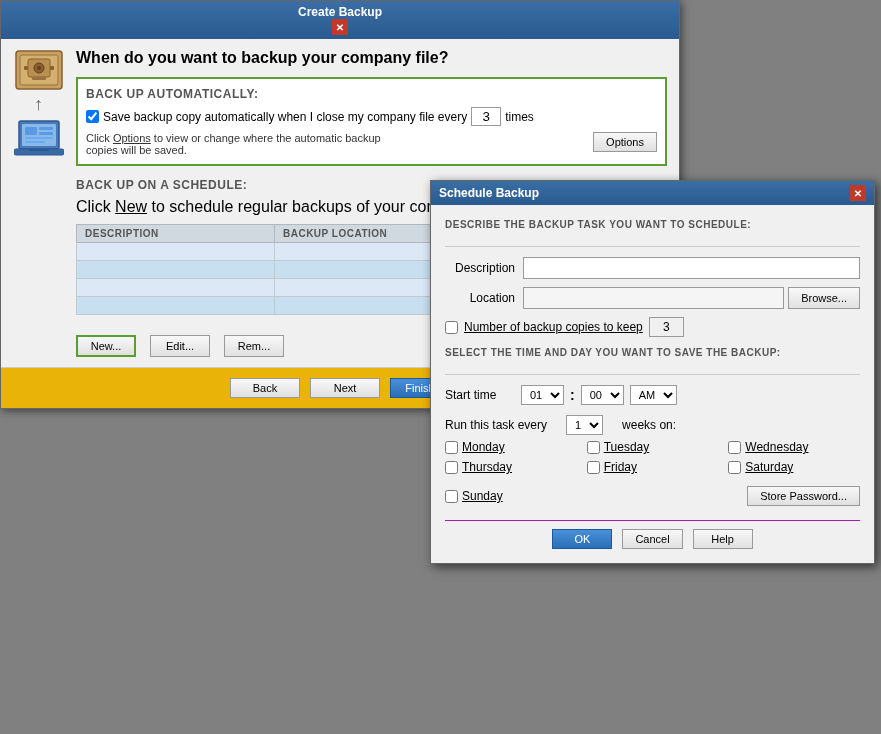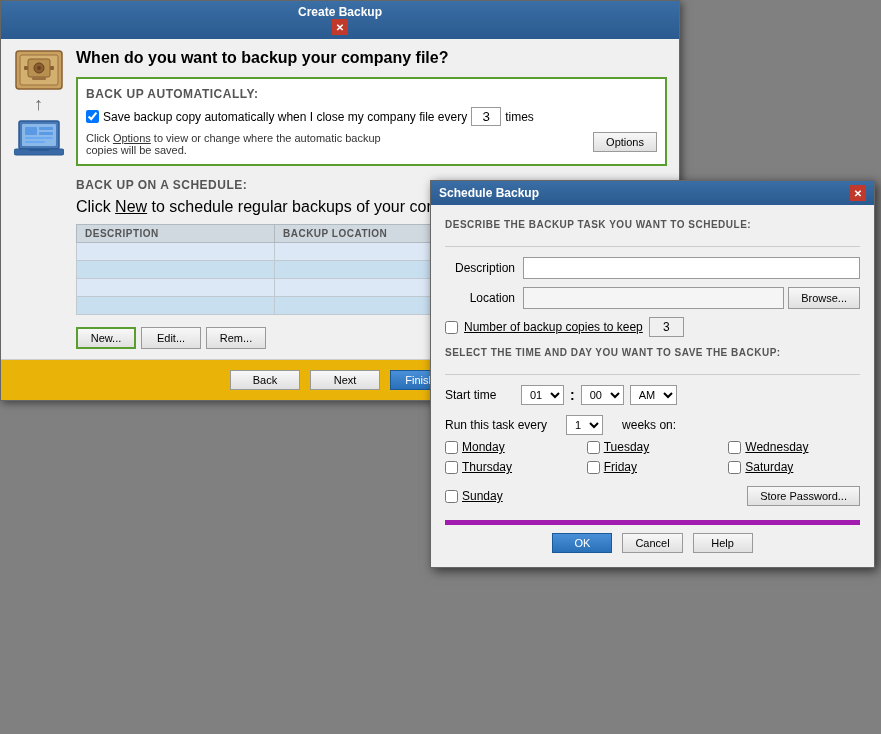--- a/index.html
+++ b/index.html
@@ -169,22 +169,22 @@
       border-top: 1px solid #ccc;
       background: #eab308;
     }
 
     .btn-back, .btn-next {
       min-width: 70px;
     }
 
     .table-buttons {
       display: flex;
-      gap: 5px;
-      margin-top: 12px;
+      gap: 14px;
+      margin-top: 20px;
     }
 
     .btn-new {
       border: 2px solid #5a9e2f;
       background: linear-gradient(to bottom, #f8f8f8, #e0e0e0);
     }
 
     
     .schedule-dialog {
       position: absolute;
@@ -333,21 +333,21 @@
       justify-content: space-between;
       align-items: center;
       margin-bottom: 14px;
     }
 
     .dialog-footer {
       display: flex;
       justify-content: center;
       gap: 10px;
       padding: 8px 0 0 0;
-      border-top: 5px solid #a21caf;
+      border-top: 1px solid #a21caf;
     }
 
     .underline-link {
       text-decoration: underline;
     }
 
   </style>
 </head>
 <body>
 

